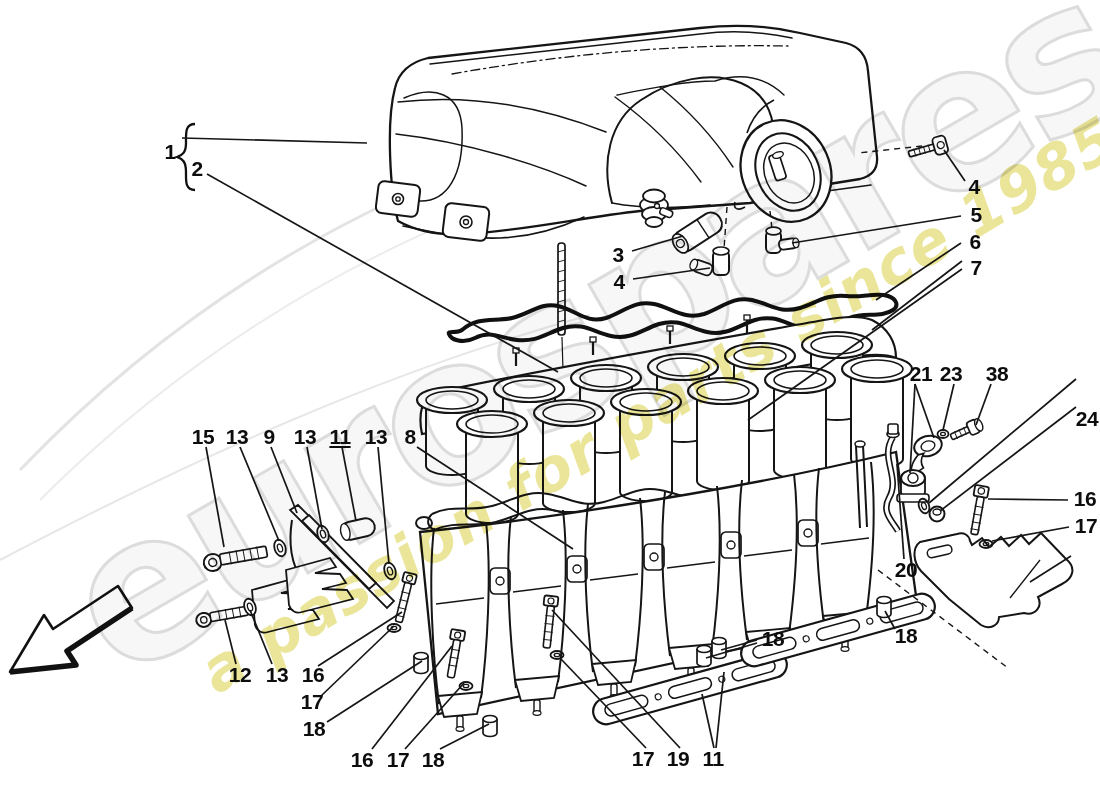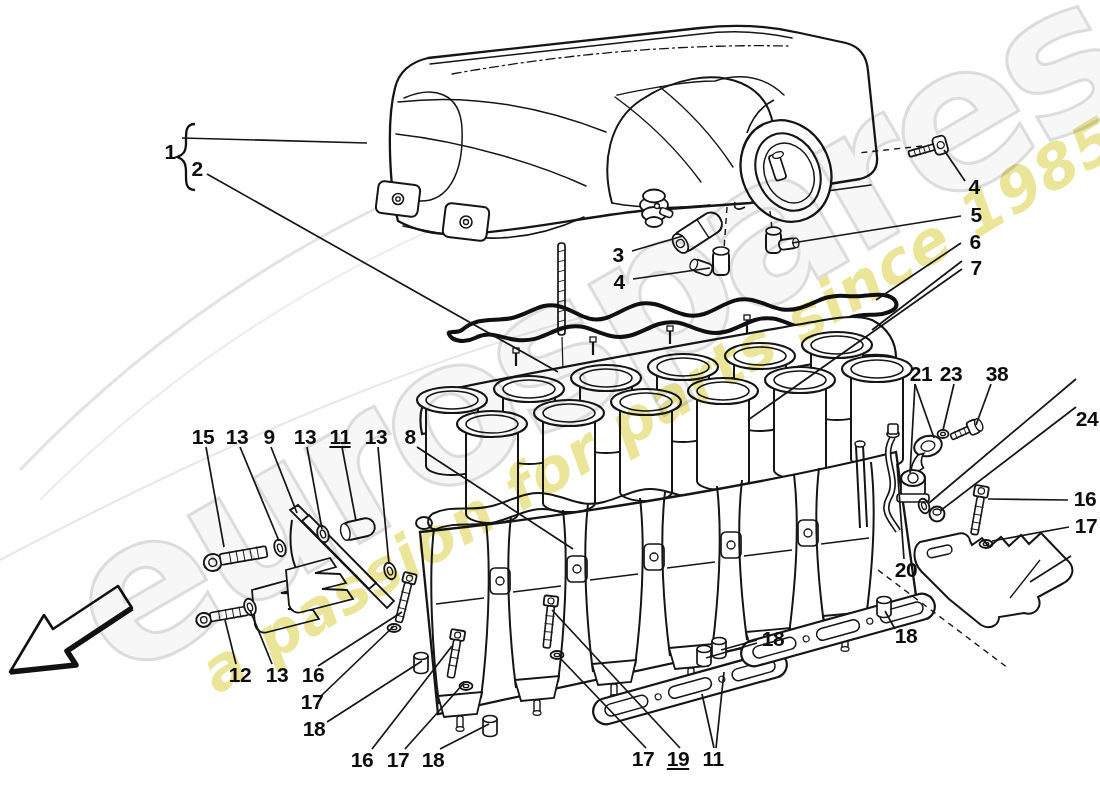--- a/index.html
+++ b/index.html
@@ -532,16 +532,16 @@
       <div class="callout" style="left: 773px; top: 639px;">18</div>
       <div class="callout" style="left: 240px; top: 675px;">12</div>
       <div class="callout" style="left: 277px; top: 675px;">13</div>
       <div class="callout" style="left: 313px; top: 675px;">16</div>
       <div class="callout" style="left: 312px; top: 702px;">17</div>
       <div class="callout" style="left: 314px; top: 729px;">18</div>
       <div class="callout" style="left: 362px; top: 760px;">16</div>
       <div class="callout" style="left: 398px; top: 760px;">17</div>
       <div class="callout" style="left: 433px; top: 760px;">18</div>
       <div class="callout" style="left: 643px; top: 759px;">17</div>
-      <div class="callout" style="left: 678px; top: 759px; text-decoration: underline;">19</div>
+      <div class="callout" style="left: 678px; top: 759px;">19</div>
       <div class="callout" style="left: 713px; top: 759px;">11</div>
     </div>
 </div>
 
 </body></html>

